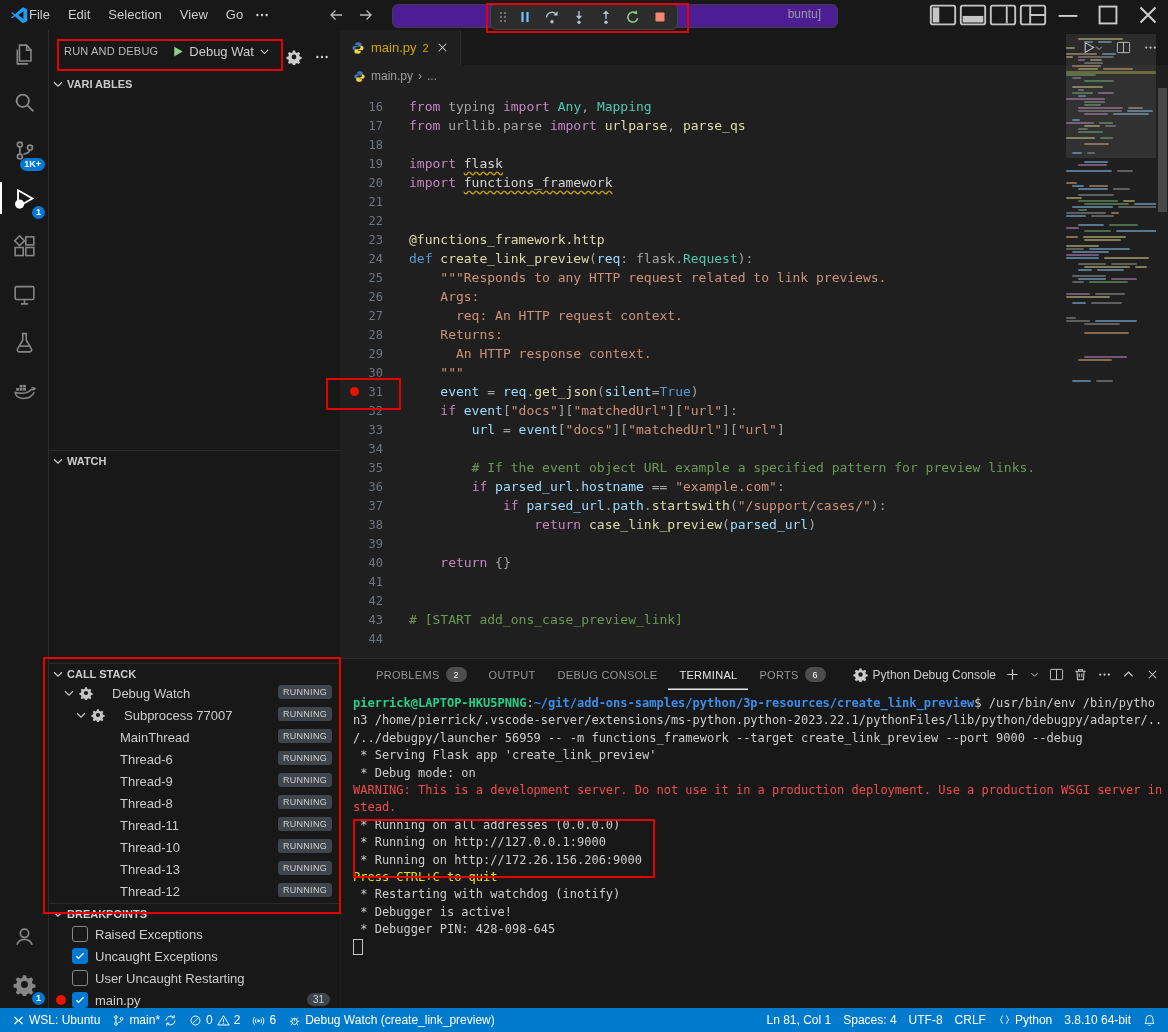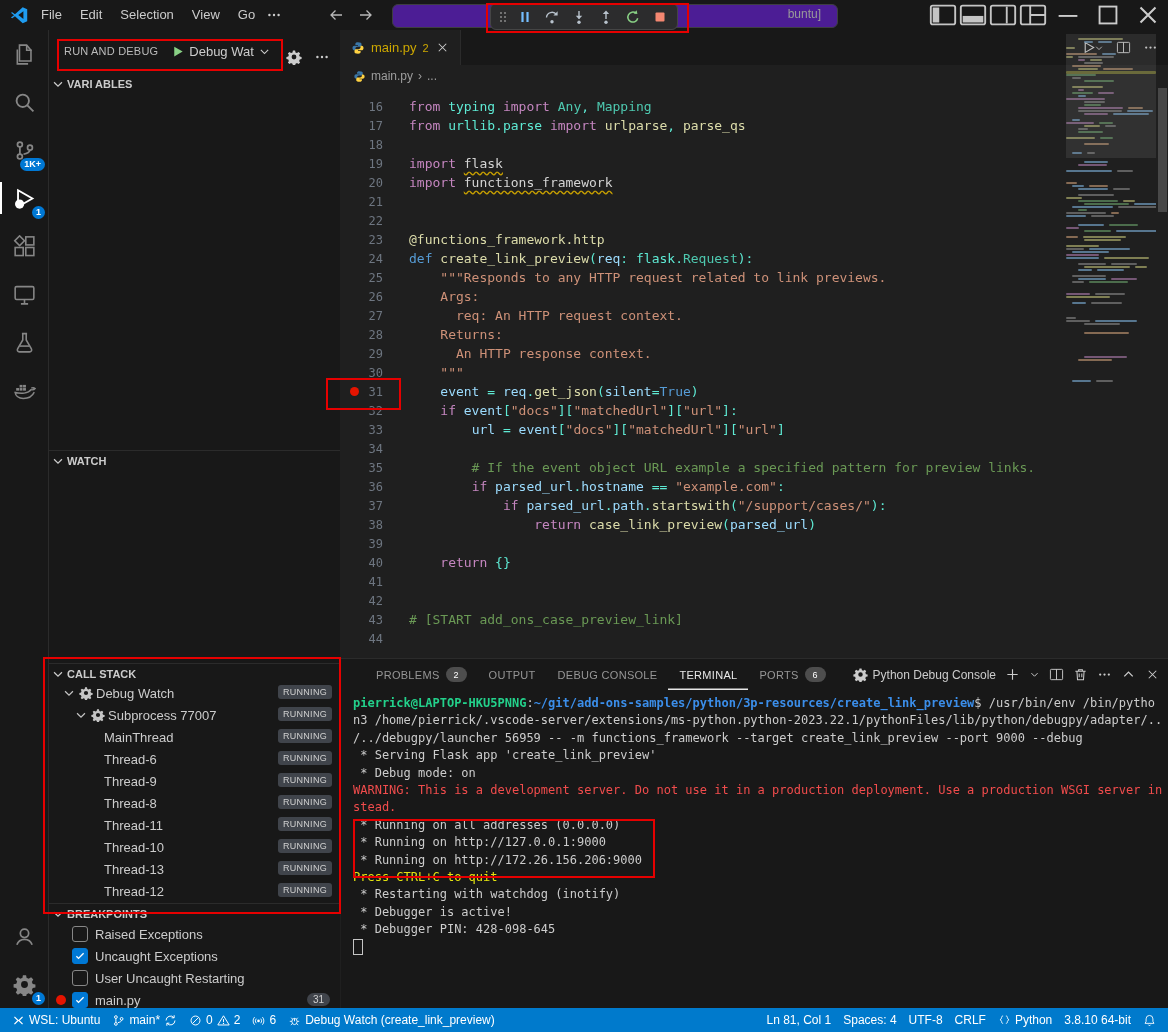--- a/index.html
+++ b/index.html
@@ -4,21 +4,21 @@
 <style>
   html,body{margin:0;padding:0;background:#0d0d0d;}
   .screen{position:relative;width:1168px;height:1032px;background:#1f1f1f;overflow:hidden;
           font-family:"Liberation Sans",sans-serif;color:#cccccc;font-size:13px;}
   .icon{display:inline-flex;align-items:center;justify-content:center;width:16px;height:16px;flex:none;}
   .icon svg{width:100%;height:100%;display:block;}
 
   
   .titlebar{position:absolute;left:0;top:0;width:1168px;height:30px;background:#181818;display:flex;align-items:center;z-index:20;}
   .tb-logo{position:absolute;left:10px;top:6px;width:18px;height:18px;}
-  .menubar{position:absolute;left:32px;top:0;height:30px;display:flex;align-items:center;}
+  .menubar{position:absolute;left:20px;top:0;height:30px;display:flex;align-items:center;}
   .menu-item{padding:0 9px;line-height:30px;color:#cccccc;font-size:13px;cursor:default;}
   .menu-more{margin-left:2px;color:#cccccc;}
   .nav-arrows{position:absolute;left:328px;top:0;height:30px;display:flex;align-items:center;gap:14px;}
   .nav-arrows .icon{color:#b8b8b8;}
   .command-center{position:absolute;left:392px;top:4px;width:444px;height:22px;background:#4c1d95;
       border:1px solid #3e3e42;border-radius:6px;}
   .command-center span{position:absolute;right:16px;top:2px;color:#9a9a9a;font-size:12px;}
   .debug-toolbar{position:absolute;left:490px;top:3px;height:25px;display:flex;align-items:center;gap:1px;
       background:#2c2c2d;border:1px solid #454545;border-radius:6px;padding:0 4px;z-index:25;}
   .dt-btn{width:26px;height:22px;display:flex;align-items:center;justify-content:center;border-radius:4px;}
@@ -45,21 +45,21 @@
   .cfg-text{font-size:13px;color:#cccccc;white-space:nowrap;}
   .cfg .chev{color:#cccccc;width:13px;height:13px;}
   .sb-gear{position:absolute;left:238px;top:13px;color:#cccccc;}
   .sb-more{position:absolute;left:266px;top:13px;color:#cccccc;}
   .sect{position:absolute;left:0;width:292px;height:19px;display:flex;align-items:center;gap:2px;
       font-size:11px;font-weight:bold;color:#cccccc;border-top:1px solid #2b2b2b;background:#181818;}
   .sect .icon{width:14px;height:14px;margin-left:3px;color:#cccccc;}
   .cs-rows{position:absolute;left:0;top:652px;width:292px;}
   .cs-row{position:relative;height:22px;display:flex;align-items:center;font-size:13px;color:#cccccc;}
   .cs-row .icon{width:14px;height:14px;margin-right:3px;color:#c5c5c5;}
-  .cs-label{white-space:nowrap;overflow:hidden;}
+  .cs-label{white-space:nowrap;overflow:hidden;margin-left:16px;}
   .run-badge{position:absolute;right:8px;top:3px;background:#40444b;color:#cfcfcf;font-size:9px;
       padding:2px 5px;border-radius:3px;letter-spacing:.3px;}
   .bp-rows{position:absolute;left:0;top:893px;width:292px;}
   .bp-row{position:relative;height:22px;display:flex;align-items:center;padding-left:24px;font-size:13px;color:#cccccc;}
   .bp-dot-side{position:absolute;left:8px;top:6px;width:10px;height:10px;border-radius:50%;background:#e51400;}
   .cbx{width:14px;height:14px;border:1px solid #878787;border-radius:3px;margin-right:7px;flex:none;
       display:flex;align-items:center;justify-content:center;background:transparent;}
   .cbx.checked{background:#0078d4;border-color:#0078d4;}
   .cbx svg{width:12px;height:12px;}
   .bp-badge{position:absolute;right:10px;top:4px;background:#40444b;color:#cfcfcf;font-size:10px;
@@ -79,21 +79,21 @@
   .runchev .icon:last-child{width:10px;height:10px;margin-left:-2px;}
   .breadcrumbs{position:absolute;left:12px;top:35px;height:22px;display:flex;align-items:center;gap:5px;
       color:#9d9d9d;font-size:12px;}
   .breadcrumbs .icon{width:13px;height:13px;}
   .code-area{position:absolute;left:0;top:57px;width:724px;height:571px;padding-top:10px;overflow:hidden;}
   .code-line{position:relative;height:19px;display:flex;align-items:center;}
   .code-line .ln{width:42px;text-align:right;color:#6e7681;font:12px "DejaVu Sans Mono",monospace;flex:none;}
   .code-line .ct{margin-left:26px;white-space:pre;font:13px/19px "DejaVu Sans Mono",monospace;}
   .bkpt{position:absolute;left:9px;top:5px;width:9px;height:9px;border-radius:50%;background:#e51400;}
   .tk-k{color:#C586C0}.tk-d{color:#569CD6}.tk-f{color:#DCDCAA}.tk-t{color:#4EC9B0}
-  .tk-v{color:#9CDCFE}.tk-s{color:#CE9178}.tk-c{color:#6A9955}.tk-p{color:#5eead4}
+  .tk-v{color:#9CDCFE}.tk-s{color:#CE9178}.tk-c{color:#6A9955}.tk-p{color:#a3a3a3}
   .tk-w{color:#D4D4D4;text-decoration:underline;text-decoration-style:wavy;text-decoration-color:#c8a000;text-underline-offset:3px;}
   .minimap{position:absolute;left:725px;top:4px;width:90px;height:560px;overflow:hidden;}
   .mm-row{position:absolute;height:2px;border-radius:1px;}
   .mm-slider{position:absolute;left:0;top:0;width:90px;height:124px;background:rgba(140,140,140,.16);}
   .ed-scrollbar{position:absolute;left:816px;top:0;width:11px;height:628px;}
   .ed-thumb{position:absolute;left:1px;top:58px;width:9px;height:124px;background:rgba(121,121,121,.45);}
 
   
   .panel{position:absolute;left:341px;top:658px;width:827px;height:350px;background:#181818;border-top:1px solid #2b2b2b;}
   .panel-head{position:absolute;left:0;top:0;width:100%;height:31px;display:flex;align-items:center;}

